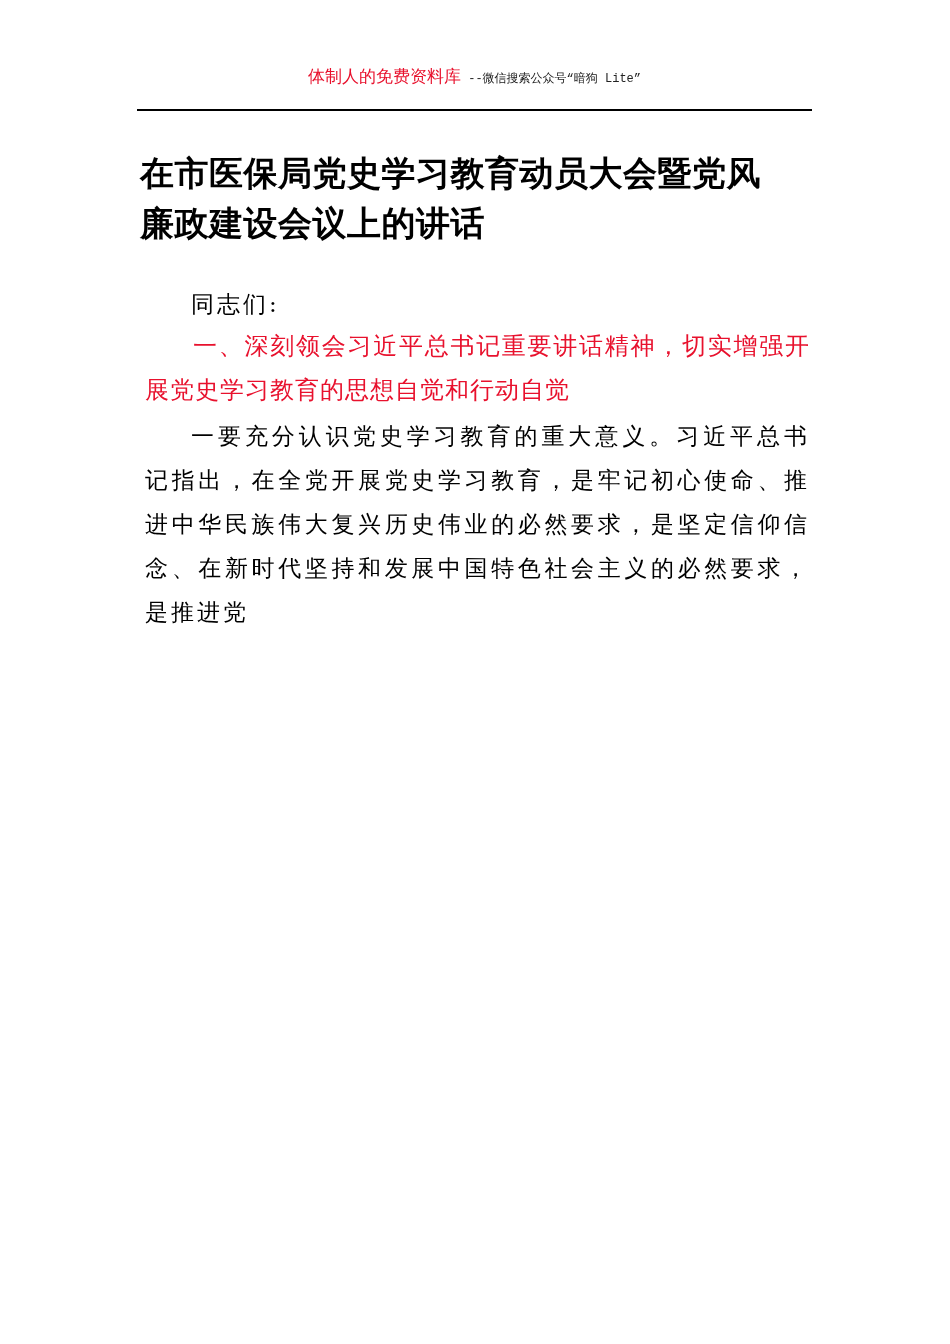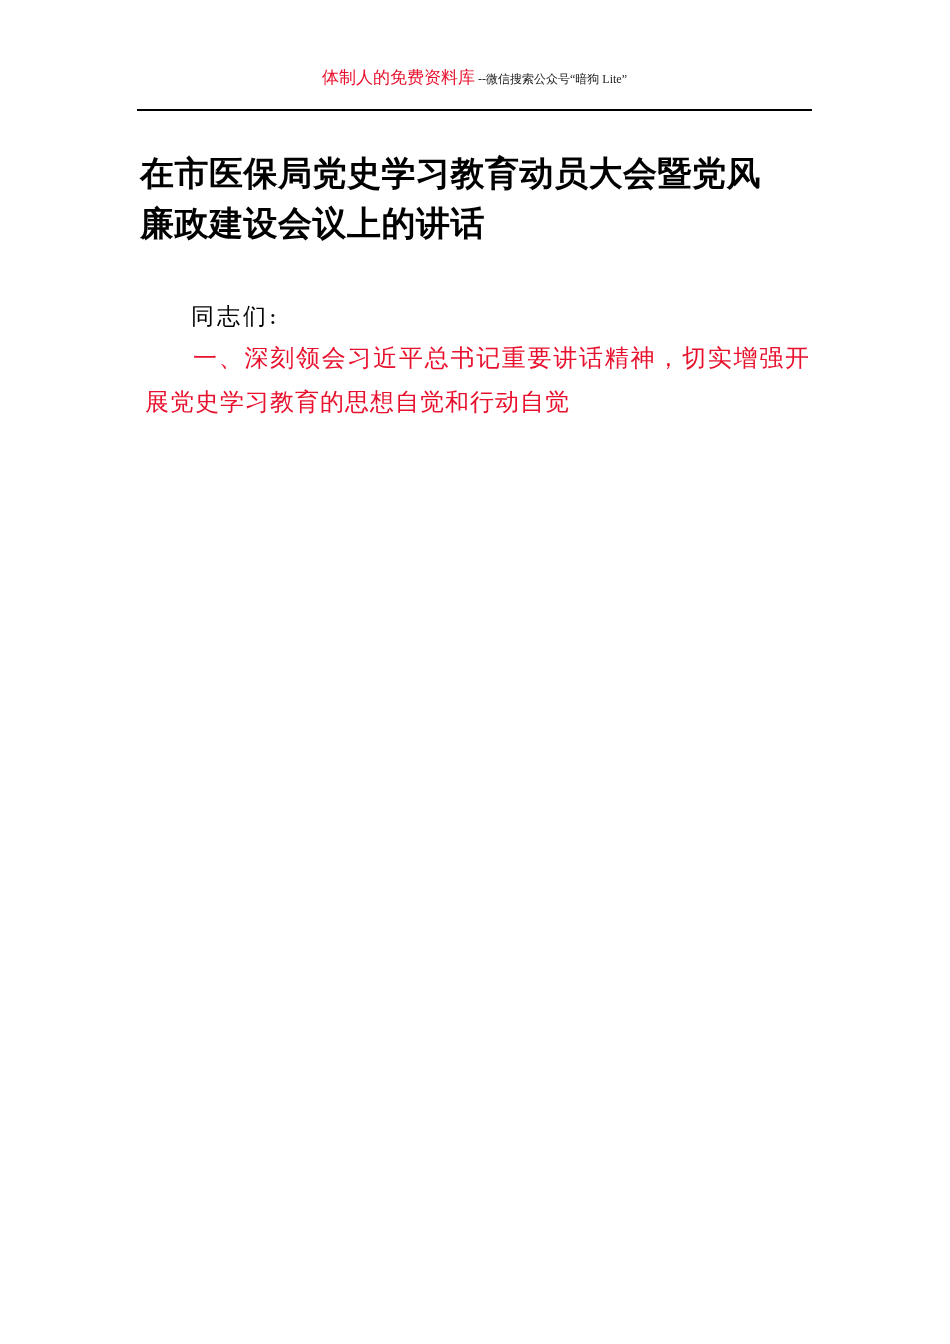--- a/index.html
+++ b/index.html
@@ -14,21 +14,21 @@
       overflow: hidden;
       font-family: "DejaVu Serif", "Liberation Serif", serif;
       color: #000000;
     }
     .header {
       position: absolute;
       left: 137px;
       top: 68px;
       width: 675px;
       text-align: center;
-      font-family: Liberation Serif, serif;
+      font-family: Liberation Mono, monospace;
     }
     .header-line1 {
       font-size: 13px;
       line-height: 20px;
       white-space: nowrap;
     }
     .brand {
       color: #e8112d;
       font-size: 17px;
     }
@@ -61,21 +61,21 @@
       width: 670px;
       font-family: "DejaVu Serif", "Liberation Serif", serif;
       font-weight: bold;
       font-size: 34px;
       line-height: 50px;
       letter-spacing: 0.5px;
     }
     .content {
       position: absolute;
       left: 145px;
-      top: 294px;
+      top: 282px;
       width: 665px;
     }
     .para {
       margin: 0;
       font-size: 23px;
       line-height: 44px;
       text-indent: 2em;
       text-align: justify;
       letter-spacing: 3px;
     }
@@ -102,13 +102,14 @@
 <div class="rule"></div>
 
 <div class="title">
   <div>在市医保局党史学习教育动员大会暨党风</div>
   <div>廉政建设会议上的讲话</div>
 </div>
 
 <div class="content">
   <p class="para">同志们:</p>
   <p class="heading-red">一、深刻领会习近平总书记重要讲话精神，切实增强开展党史学习教育的思想自觉和行动自觉</p>
+  <p class="para">一要充分认识党史学习教育的重大意义。习近平总书记指出，在全党开展党史学习教育，是牢记初心使命、推进中华民族伟大复兴历史伟业的必然要求，是坚定信仰信念、在新时代坚持和发展中国特色社会主义的必然要求，是推进党</p>
 </div>
 
 </body></html>

